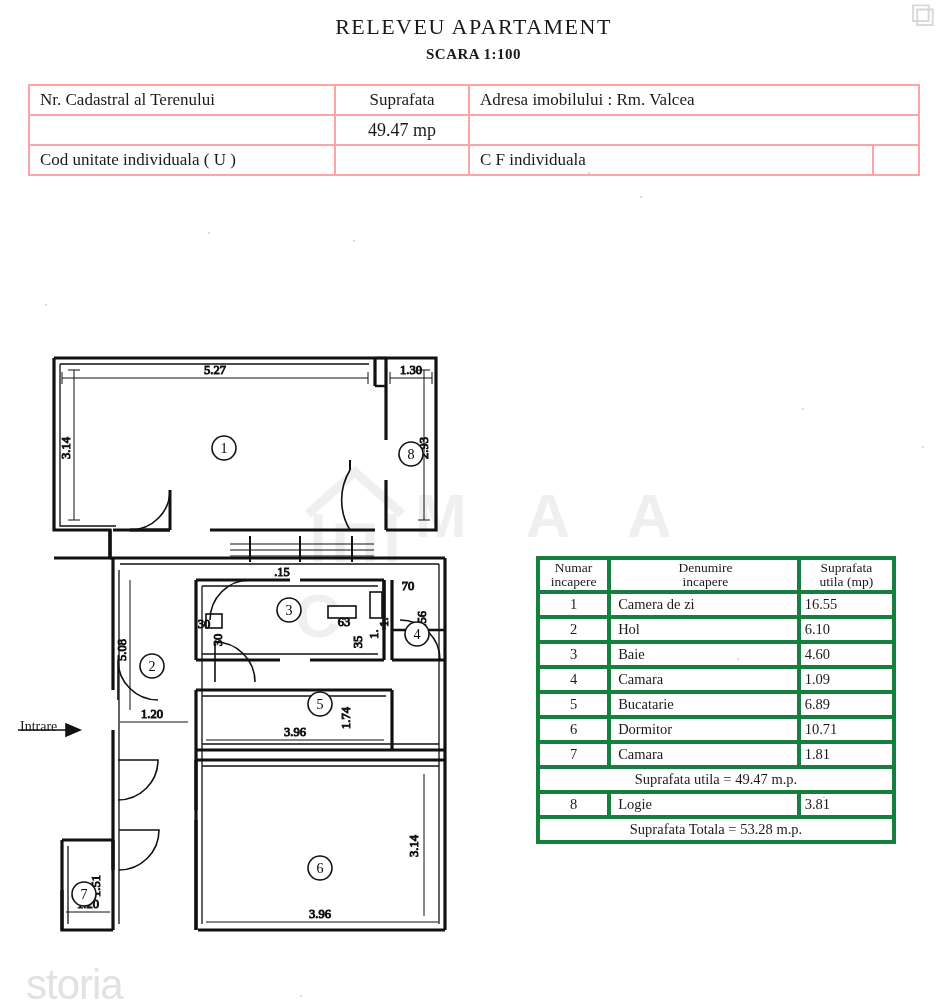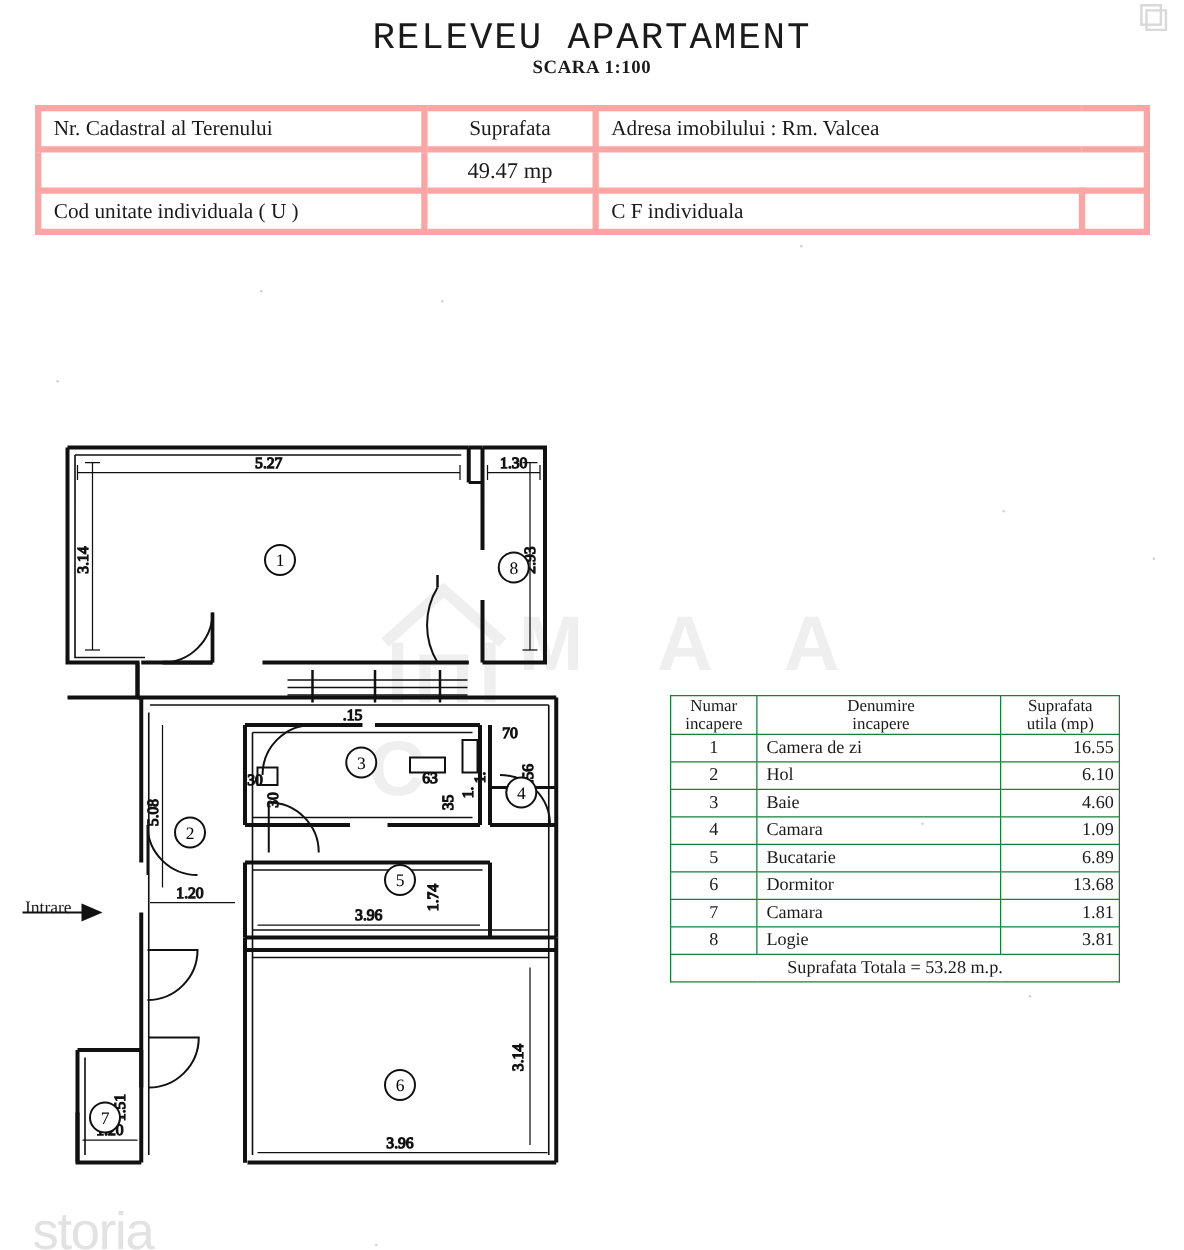--- a/index.html
+++ b/index.html
@@ -16,23 +16,23 @@
     overflow: hidden;
   }
 
   
   #title {
     position: absolute;
     top: 14px;
     left: 0;
     width: 947px;
     text-align: center;
-    font-size: 30px;
+    font-size: 22px;
     letter-spacing: 1.5px;
-    font-family: Liberation Mono, monospace;
+    font-family: Liberation Serif, serif;
   }
   #subtitle {
     position: absolute;
     top: 46px;
     left: 0;
     width: 947px;
     text-align: center;
     font-size: 15px;
     font-weight: bold;
     letter-spacing: 0.5px;
@@ -42,21 +42,21 @@
   #hdr-table {
     position: absolute;
     left: 28px;
     top: 84px;
     width: 892px;
     border-collapse: collapse;
     font-size: 17px;
     background: transparent;
   }
   #hdr-table td {
-    border: 5px solid #fca5a5;
+    border: 2px solid #fca5a5;
     padding: 2px 6px;
     height: 24px;
     vertical-align: middle;
   }
   .c-left { text-align: left; padding-left: 10px !important; }
   .c-center { text-align: center; }
   .tall { height: 40px; }
 
   
   #wm-maac {
@@ -121,29 +121,29 @@
   #rooms-table {
     position: absolute;
     left: 536px;
     top: 556px;
     width: 360px;
     border-collapse: collapse;
     font-size: 14.5px;
     background: transparent;
   }
   #rooms-table td, #rooms-table th {
-    border: 1px solid #15803d;
+    border: 4px solid #15803d;
     padding: 1px 4px;
     height: 19px;
     font-weight: normal;
   }
   #rooms-table th { font-size: 13.5px; line-height: 1.05; text-align: center; }
   .col-nr { width: 62px; text-align: center; }
   .col-nm { width: 200px; text-align: left; padding-left: 7px !important; }
-  .col-sf { width: 90px; text-align: right; }
+  .col-sf { width: 90px; text-align: left; }
   .tot-row td { text-align: center; }
 
   
   #intrare {
     position: absolute;
     left: 20px;
     top: 719px;
     font-size: 14px;
     font-family: "Liberation Serif", serif;
     text-align: center;
@@ -236,26 +236,29 @@
     <td class="col-sf">1.09</td>
   </tr>
   <tr>
     <td class="col-nr">5</td>
     <td class="col-nm">Bucatarie</td>
     <td class="col-sf">6.89</td>
   </tr>
   <tr>
     <td class="col-nr">6</td>
     <td class="col-nm">Dormitor</td>
-    <td class="col-sf">13.68</td>
+    <td class="col-sf">10.71</td>
   </tr>
   <tr>
     <td class="col-nr">7</td>
     <td class="col-nm">Camara</td>
     <td class="col-sf">1.81</td>
+  </tr>
+  <tr class="tot-row">
+    <td colspan="3">Suprafata utila = 49.47 m.p.</td>
   </tr>
   <tr>
     <td class="col-nr">8</td>
     <td class="col-nm">Logie</td>
     <td class="col-sf">3.81</td>
   </tr>
   <tr class="tot-row">
     <td colspan="3">Suprafata Totala = 53.28 m.p.</td>
   </tr>
 </tbody>

